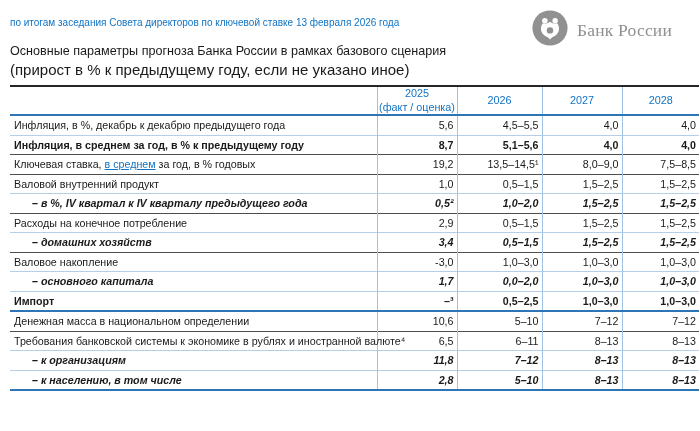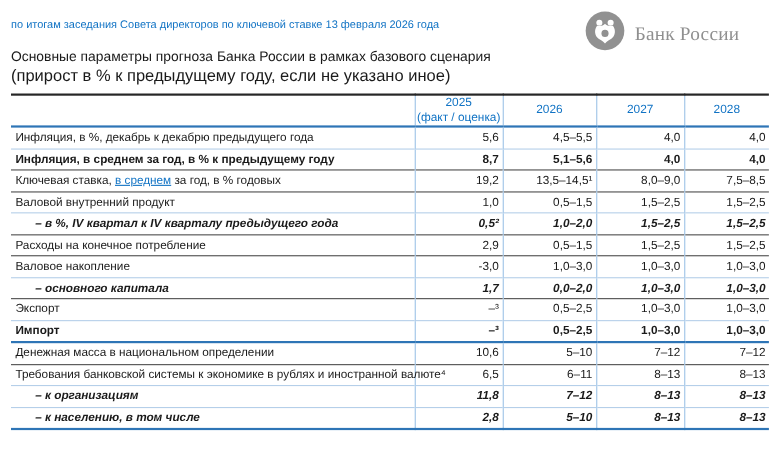--- a/index.html
+++ b/index.html
@@ -125,38 +125,38 @@
           <td class="val">1,5–2,5</td>
           <td class="val">1,5–2,5</td>
         </tr>
         <tr class="sep-dark">
           <td class="lbl"><span>Расходы на конечное потребление</span></td>
           <td class="val">2,9</td>
           <td class="val">0,5–1,5</td>
           <td class="val">1,5–2,5</td>
           <td class="val">1,5–2,5</td>
         </tr>
+        <tr class="sep-light italic ind1">
+          <td class="lbl"><span>– домашних хозяйств</span></td>
+          <td class="val">3,4</td>
+          <td class="val">0,5–1,5</td>
+          <td class="val">1,5–2,5</td>
+          <td class="val">1,5–2,5</td>
+        </tr>
         <tr class="sep-dark">
           <td class="lbl"><span>Валовое накопление</span></td>
           <td class="val">-3,0</td>
           <td class="val">1,0–3,0</td>
           <td class="val">1,0–3,0</td>
           <td class="val">1,0–3,0</td>
         </tr>
         <tr class="sep-light italic ind1">
           <td class="lbl"><span>– основного капитала</span></td>
           <td class="val">1,7</td>
           <td class="val">0,0–2,0</td>
-          <td class="val">1,0–3,0</td>
-          <td class="val">1,0–3,0</td>
-        </tr>
-        <tr class="sep-dark">
-          <td class="lbl"><span>Экспорт</span></td>
-          <td class="val">–³</td>
-          <td class="val">0,5–2,5</td>
           <td class="val">1,0–3,0</td>
           <td class="val">1,0–3,0</td>
         </tr>
         <tr class="sep-light">
           <td class="lbl"><span>Импорт</span></td>
           <td class="val">–³</td>
           <td class="val">0,5–2,5</td>
           <td class="val">1,0–3,0</td>
           <td class="val">1,0–3,0</td>
         </tr>

